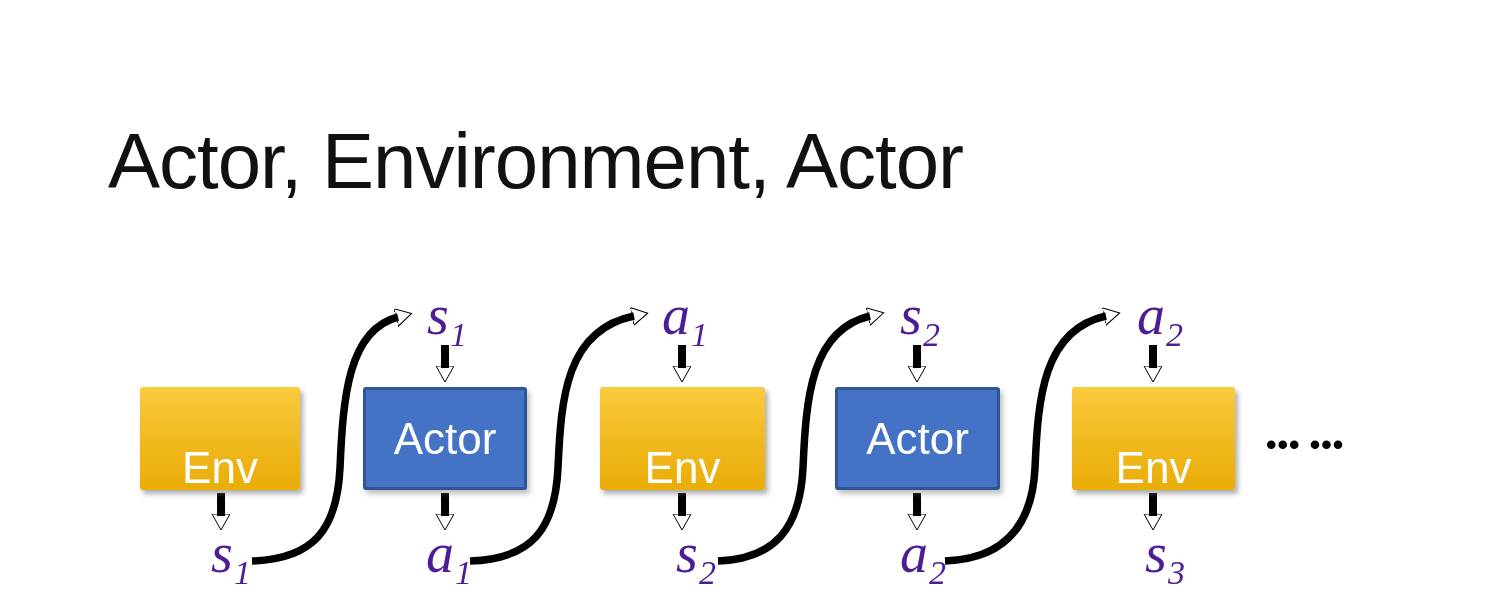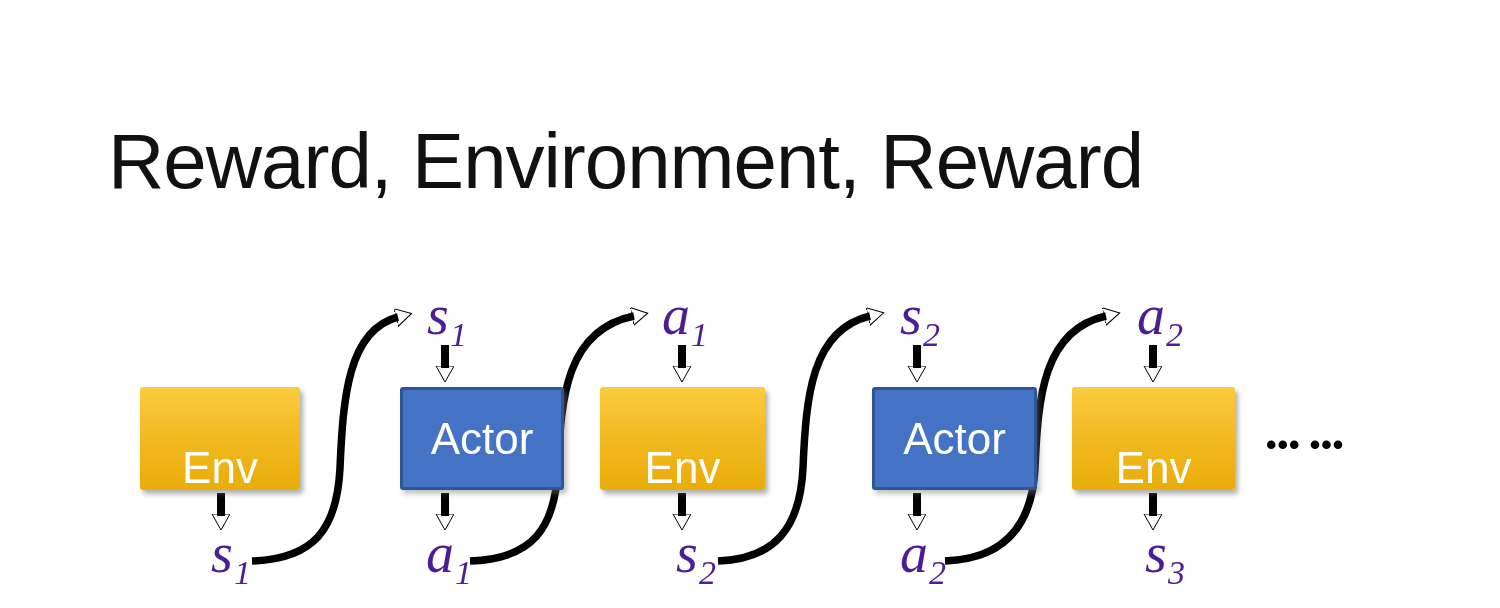--- a/index.html
+++ b/index.html
@@ -37,21 +37,20 @@
   }
   .box.env {
     background: linear-gradient(180deg, #FACB40 0%, #F2BA22 48%, #E9AD08 100%);
     box-shadow: 3px 4px 5px rgba(110,110,110,0.55);
     align-items: flex-end;
   }
   .box.actor {
     background: #4472C4;
     border: 3px solid #2F5597;
     box-shadow: 3px 4px 5px rgba(120,120,120,0.45);
-    margin-left: 37px;
   }
   .mlabel {
     position: absolute;
     font-family: "Liberation Serif", serif;
     font-style: italic;
     font-size: 56px;
     line-height: 1;
     color: #4c1d95;
     transform: translateX(-50%);
     white-space: nowrap;
@@ -84,21 +83,21 @@
     stroke: #000000;
     fill: none;
     stroke-linecap: butt;
   }
 </style>
 </head>
 <body>
 
 <div id="slide">
 
-  <div class="title">Reward, Environment, Reward</div>
+  <div class="title">Actor, Environment, Actor</div>
 
   <svg id="arrows" viewBox="0 0 1500 608">
     <defs>
       <marker id="ah" markerUnits="userSpaceOnUse" markerWidth="20" markerHeight="20" refX="2" refY="9" orient="auto">
         <path d="M0,0 L16,9 L0,18 Z" fill="#000000" stroke="none"></path>
       </marker>
     </defs>
 
     <line x1="445" y1="345" x2="445" y2="368" stroke-width="8" marker-end="url(#ah)"></line>
     <line x1="682" y1="345" x2="682" y2="368" stroke-width="8" marker-end="url(#ah)"></line>

